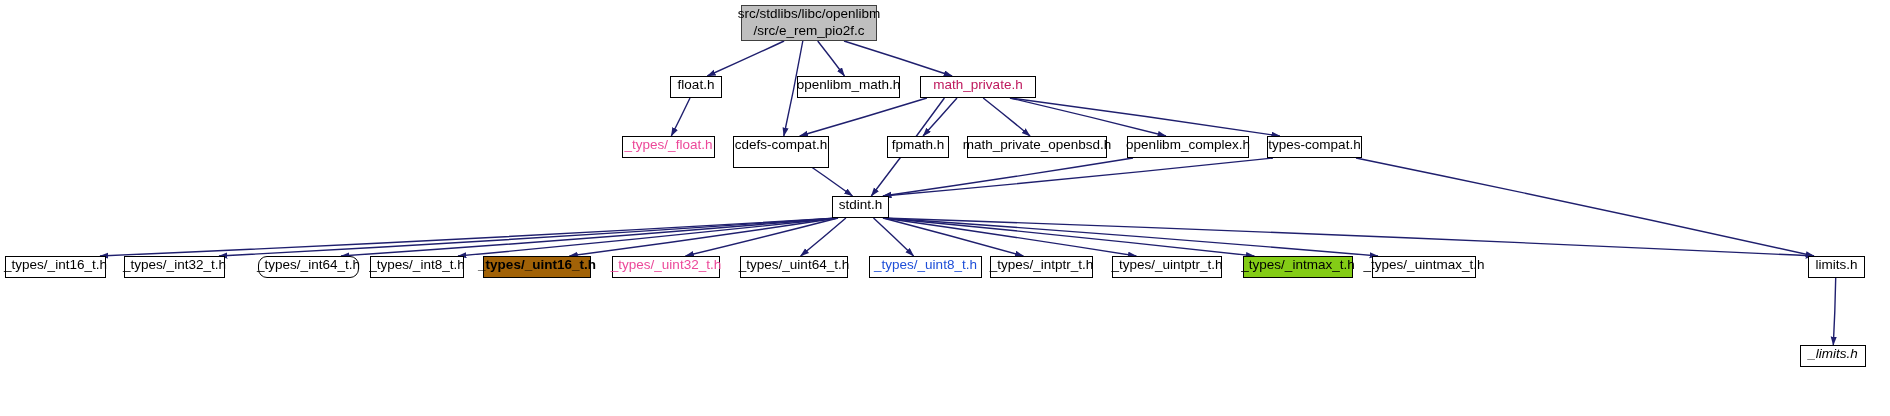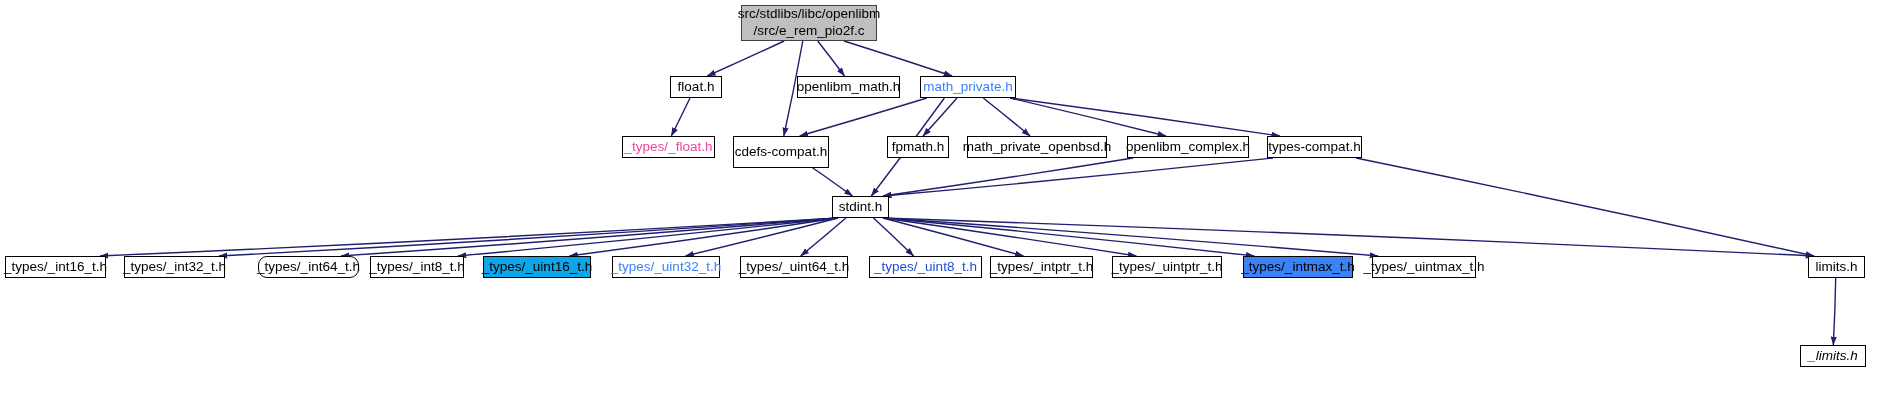--- a/index.html
+++ b/index.html
@@ -20,21 +20,20 @@
   }
   .node{
     position:absolute;
     box-sizing:border-box;
     border:1px solid #000000;
     background:#ffffff;
     color:#000000;
     font-size:13.5px;
     line-height:1.18;
     display:flex;
-    align-items:center;
     justify-content:center;
     text-align:center;
     white-space:pre;
     letter-spacing:0px;
     z-index:3;
   }
   .node.root{
     background:#bfbfbf;
     border:1px solid #404040;
     font-size:13.5px;
@@ -79,35 +78,35 @@
       <path d="M883.0,218.0 Q1010.0,235.9 1136.3,256.0" fill="none" stroke="#1f1f6e" stroke-width="1.4" marker-end="url(#arrow)"></path>
       <path d="M883.0,218.0 Q1069.0,235.4 1254.3,256.0" fill="none" stroke="#1f1f6e" stroke-width="1.4" marker-end="url(#arrow)"></path>
       <path d="M883.0,218.0 Q1130.8,234.9 1378.0,256.0" fill="none" stroke="#1f1f6e" stroke-width="1.4" marker-end="url(#arrow)"></path>
       <path d="M883.0,218.0 Q1348.8,233.9 1814.0,256.0" fill="none" stroke="#1f1f6e" stroke-width="1.4" marker-end="url(#arrow)"></path>
       <path d="M1835.7,278.0 Q1835.1,311.5 1833.3,345.0" fill="none" stroke="#1f1f6e" stroke-width="1.4" marker-end="url(#arrow)"></path>
     </svg>
 <div class="node root" style="left: 741px; top: 5px; width: 136px; height: 36px; border-color: rgb(64, 64, 64); background: rgb(191, 191, 191); color: rgb(0, 0, 0);"><span class="lbl">src/stdlibs/libc/openlibm
 /src/e_rem_pio2f.c</span></div>
     <div class="node" style="left: 670px; top: 76px; width: 52px; height: 22px; border-color: rgb(0, 0, 0); background: rgb(255, 255, 255); color: rgb(0, 0, 0);"><span class="lbl">float.h</span></div>
     <div class="node" style="left: 797px; top: 76px; width: 103px; height: 22px; border-color: rgb(0, 0, 0); background: rgb(255, 255, 255); color: rgb(0, 0, 0);"><span class="lbl">openlibm_math.h</span></div>
-    <div class="node" style="left: 920px; top: 76px; width: 96px; height: 22px; border-color: rgb(0, 0, 0); background: rgb(255, 255, 255); color: #3b82f6;"><span class="lbl">math_private.h</span></div>
+    <div class="node" style="left: 920px; top: 76px; width: 116px; height: 22px; border-color: rgb(0, 0, 0); background: rgb(255, 255, 255); color: #be185d;"><span class="lbl">math_private.h</span></div>
     <div class="node" style="left: 622px; top: 136px; width: 93px; height: 22px; border-color: rgb(0, 0, 0); background: rgb(255, 255, 255); color: #ec4899;"><span class="lbl">_types/_float.h</span></div>
     <div class="node" style="left: 733px; top: 136px; width: 96px; height: 32px; border-color: rgb(0, 0, 0); background: rgb(255, 255, 255); color: rgb(0, 0, 0);"><span class="lbl">cdefs-compat.h</span></div>
     <div class="node" style="left: 887px; top: 136px; width: 62px; height: 22px; border-color: rgb(0, 0, 0); background: rgb(255, 255, 255); color: rgb(0, 0, 0);"><span class="lbl">fpmath.h</span></div>
     <div class="node" style="left: 967px; top: 136px; width: 140px; height: 22px; border-color: rgb(0, 0, 0); background: rgb(255, 255, 255); color: rgb(0, 0, 0);"><span class="lbl">math_private_openbsd.h</span></div>
     <div class="node" style="left: 1127px; top: 136px; width: 122px; height: 22px; border-color: rgb(0, 0, 0); background: rgb(255, 255, 255); color: rgb(0, 0, 0);"><span class="lbl">openlibm_complex.h</span></div>
     <div class="node" style="left: 1267px; top: 136px; width: 95px; height: 22px; border-color: rgb(0, 0, 0); background: rgb(255, 255, 255); color: rgb(0, 0, 0);"><span class="lbl">types-compat.h</span></div>
     <div class="node" style="left: 832px; top: 196px; width: 57px; height: 22px; border-color: rgb(0, 0, 0); background: rgb(255, 255, 255); color: rgb(0, 0, 0);"><span class="lbl">stdint.h</span></div>
     <div class="node" style="left: 5px; top: 256px; width: 101px; height: 22px; border-color: rgb(0, 0, 0); background: rgb(255, 255, 255); color: rgb(0, 0, 0);"><span class="lbl">_types/_int16_t.h</span></div>
     <div class="node" style="left: 124px; top: 256px; width: 101px; height: 22px; border-color: rgb(0, 0, 0); background: rgb(255, 255, 255); color: rgb(0, 0, 0);"><span class="lbl">_types/_int32_t.h</span></div>
     <div class="node" style="left: 258px; top: 256px; width: 101px; height: 22px; border-color: rgb(0, 0, 0); background: rgb(255, 255, 255); color: rgb(0, 0, 0); border-radius: 9px;"><span class="lbl">_types/_int64_t.h</span></div>
     <div class="node" style="left: 370px; top: 256px; width: 94px; height: 22px; border-color: rgb(0, 0, 0); background: rgb(255, 255, 255); color: rgb(0, 0, 0);"><span class="lbl">_types/_int8_t.h</span></div>
-    <div class="node" style="left: 483px; top: 256px; width: 108px; height: 22px; border-color: rgb(0, 0, 0); background: #0ea5e9; color: rgb(0, 0, 0);"><span class="lbl">_types/_uint16_t.h</span></div>
-    <div class="node" style="left: 612px; top: 256px; width: 108px; height: 22px; border-color: rgb(0, 0, 0); background: rgb(255, 255, 255); color: #3b82f6;"><span class="lbl">_types/_uint32_t.h</span></div>
+    <div class="node" style="left: 483px; top: 256px; width: 108px; height: 22px; border-color: rgb(0, 0, 0); background: #a16207; color: rgb(0, 0, 0); font-weight: bold;"><span class="lbl">_types/_uint16_t.h</span></div>
+    <div class="node" style="left: 612px; top: 256px; width: 108px; height: 22px; border-color: rgb(0, 0, 0); background: rgb(255, 255, 255); color: #ec4899;"><span class="lbl">_types/_uint32_t.h</span></div>
     <div class="node" style="left: 740px; top: 256px; width: 108px; height: 22px; border-color: rgb(0, 0, 0); background: rgb(255, 255, 255); color: rgb(0, 0, 0);"><span class="lbl">_types/_uint64_t.h</span></div>
     <div class="node" style="left: 869px; top: 256px; width: 113px; height: 22px; border-color: rgb(0, 0, 0); background: rgb(255, 255, 255); color: #1d4ed8;"><span class="lbl">_types/_uint8_t.h</span></div>
     <div class="node" style="left: 990px; top: 256px; width: 103px; height: 22px; border-color: rgb(0, 0, 0); background: rgb(255, 255, 255); color: rgb(0, 0, 0);"><span class="lbl">_types/_intptr_t.h</span></div>
     <div class="node" style="left: 1112px; top: 256px; width: 110px; height: 22px; border-color: rgb(0, 0, 0); background: rgb(255, 255, 255); color: rgb(0, 0, 0);"><span class="lbl">_types/_uintptr_t.h</span></div>
-    <div class="node" style="left: 1243px; top: 256px; width: 110px; height: 22px; border-color: rgb(0, 0, 0); background: #3b82f6; color: rgb(0, 0, 0);"><span class="lbl">_types/_intmax_t.h</span></div>
+    <div class="node" style="left: 1243px; top: 256px; width: 110px; height: 22px; border-color: rgb(0, 0, 0); background: #84cc16; color: rgb(0, 0, 0);"><span class="lbl">_types/_intmax_t.h</span></div>
     <div class="node" style="left: 1372px; top: 256px; width: 104px; height: 22px; border-color: rgb(0, 0, 0); background: rgb(255, 255, 255); color: rgb(0, 0, 0);"><span class="lbl">_types/_uintmax_t.h</span></div>
     <div class="node" style="left: 1808px; top: 256px; width: 57px; height: 22px; border-color: rgb(0, 0, 0); background: rgb(255, 255, 255); color: rgb(0, 0, 0);"><span class="lbl">limits.h</span></div>
     <div class="node" style="left: 1800px; top: 345px; width: 66px; height: 22px; border-color: rgb(0, 0, 0); background: rgb(255, 255, 255); color: rgb(0, 0, 0); font-style: italic;"><span class="lbl">_limits.h</span></div>
   </div>
 
 </body></html>

